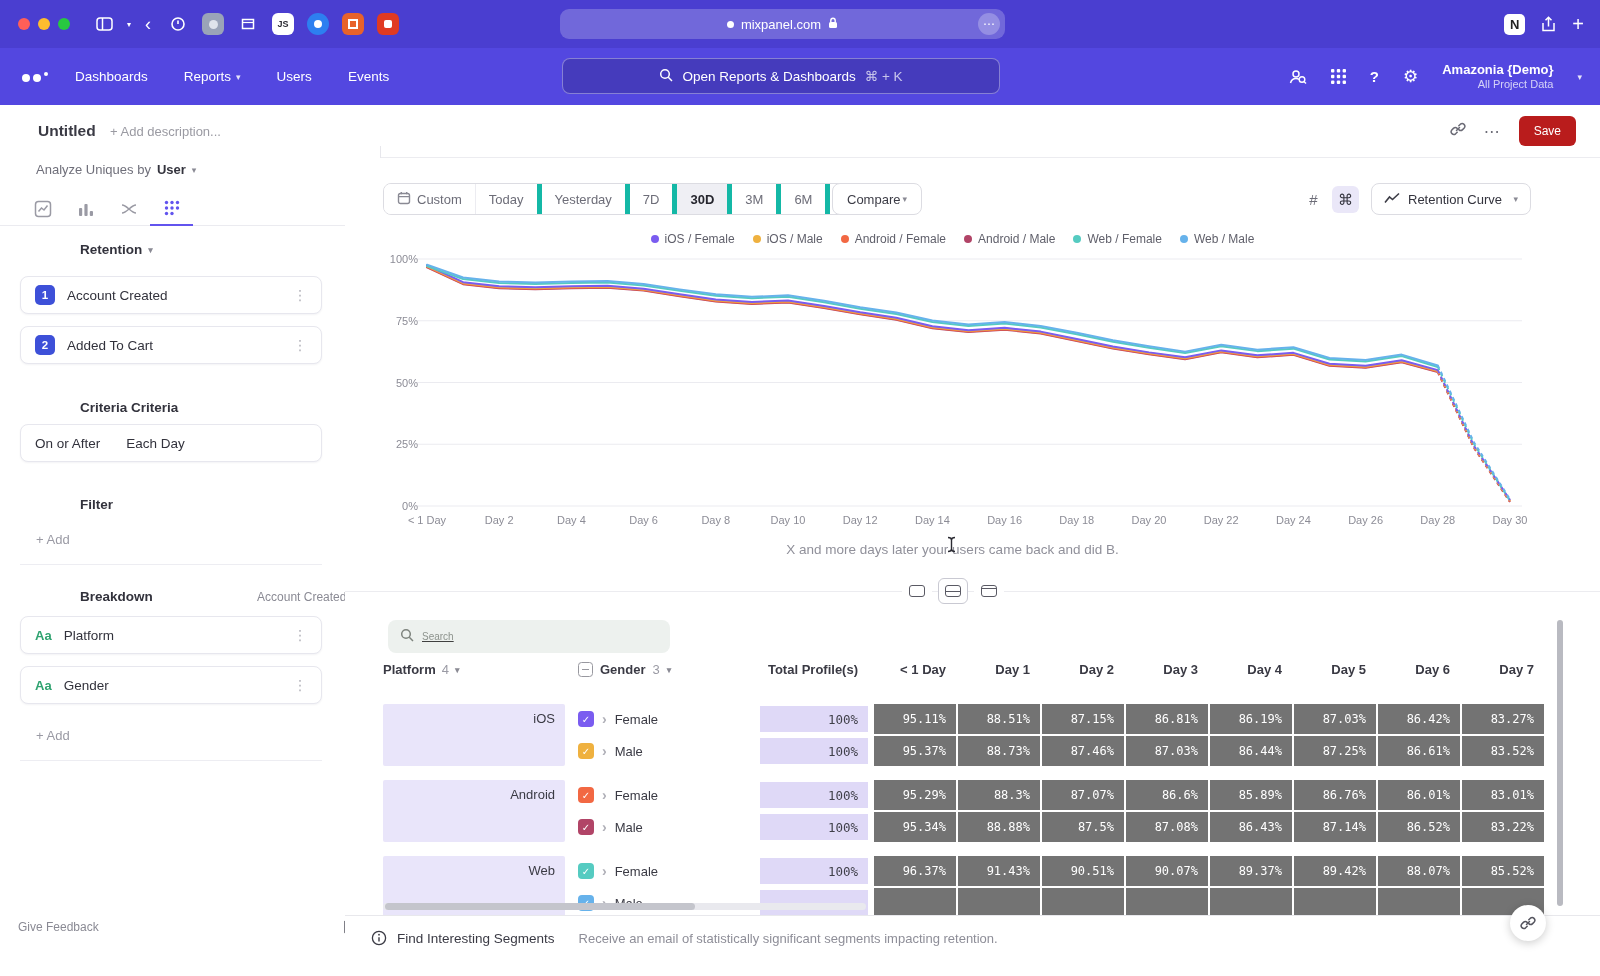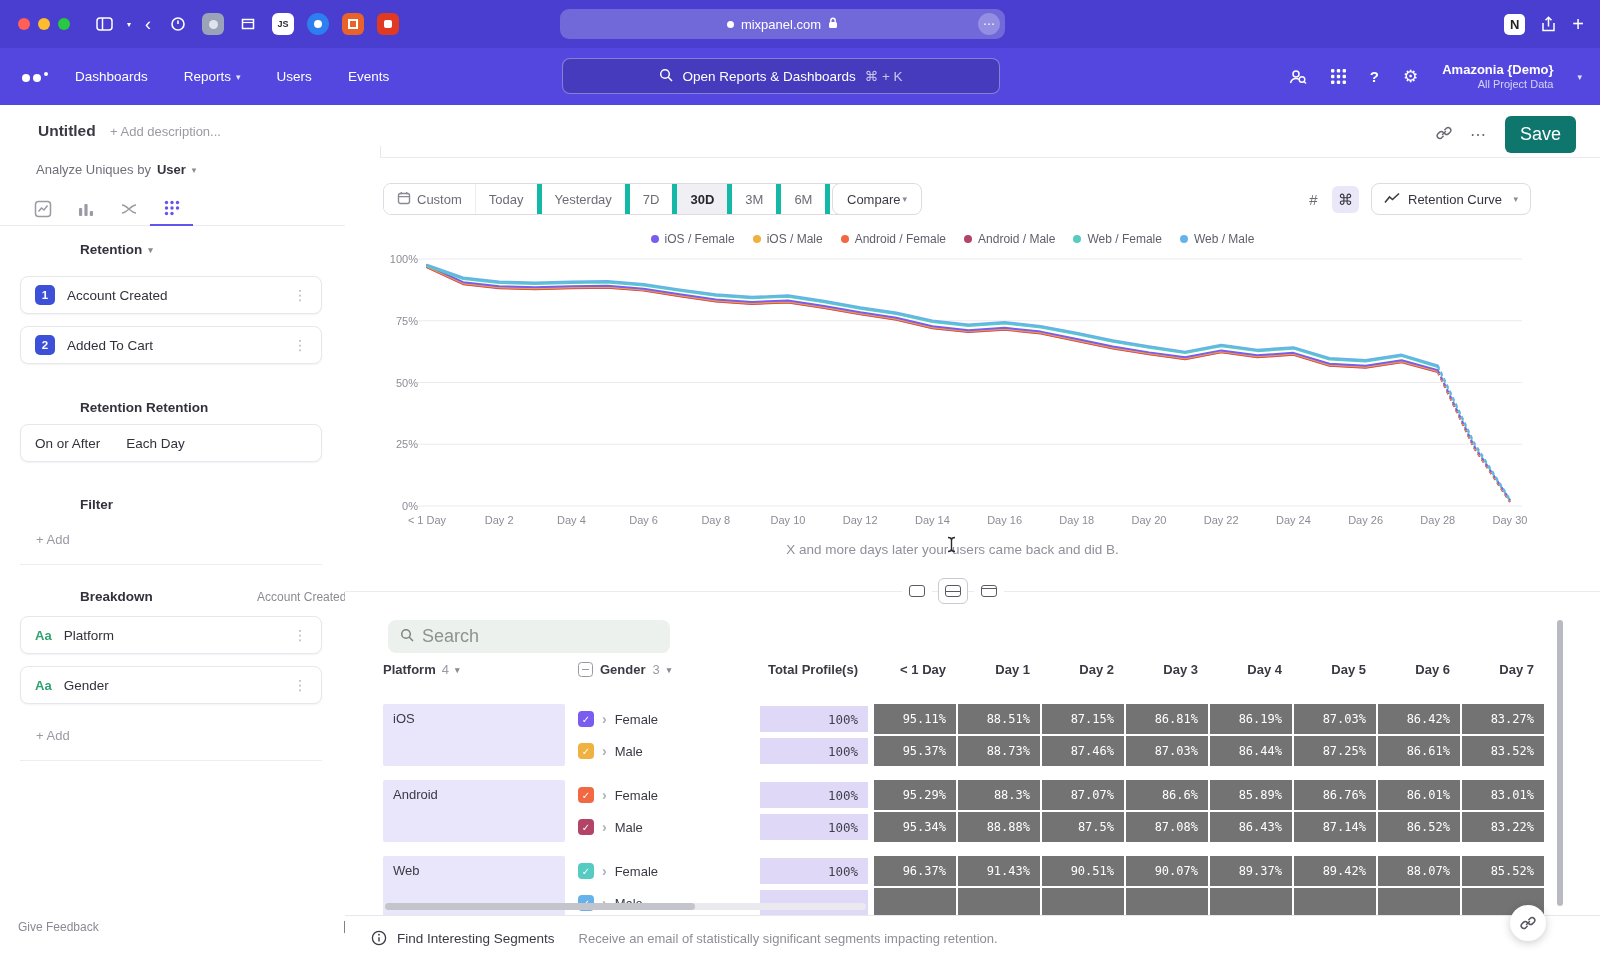--- a/index.html
+++ b/index.html
@@ -35,21 +35,21 @@
   .proj .p1 { font-weight:bold; font-size:13px; }
   .proj .p2 { font-size:11px; color:rgba(255,255,255,0.75); }
 
   
   .report-header { position:absolute; left:0; top:105px; width:1600px; height:53px; background:#fff; border-bottom:1px solid #ececf0; }
   .rh-title { position:absolute; left:38px; top:17px; font-size:15.5px; font-weight:bold; color:#3a3a44; }
   .rh-desc { position:absolute; left:110px; top:19px; font-size:13px; color:#9a9aa2; }
   .rh-right { position:absolute; right:24px; top:11px; display:flex; align-items:center; gap:18px; }
   .icon-gray { color:#6b6b76; }
   .dots3 { font-size:16px; color:#6b6b76; letter-spacing:1px; }
-  .save-btn { background:#0f766e; color:#fff; border:none; border-radius:6px; font-size:18px; padding:8px 15px; font-family:inherit; cursor:pointer; }
+  .save-btn { background:#b91c1c; color:#fff; border:none; border-radius:6px; font-size:12px; padding:8px 15px; font-family:inherit; cursor:pointer; }
 
   
   .sidebar { position:absolute; left:0; top:146px; width:381px; height:818px; background:#fff; border-right:1px solid #e7e7ec; }
   .analyze-row { position:absolute; left:36px; top:16px; font-size:13px; color:#6f6f7a; display:flex; gap:6px; align-items:center; }
   .analyze-row b { color:#33333d; font-weight:bold; }
   .chev-g { font-size:9px; color:#8a8a94; }
   .tab-row { position:absolute; left:0; top:46px; width:345px; height:34px; border-bottom:1px solid #ebebf0; display:flex; padding-left:21px; }
   .tab-btn { width:43px; height:34px; display:flex; align-items:center; justify-content:center; color:#9a9aa4; cursor:pointer; }
   .tab-btn.active { color:#6254EE; border-bottom:2px solid #6254EE; }
   .sec-title { position:absolute; left:36px; font-size:13.5px; font-weight:bold; color:#32323c; display:flex; align-items:center; gap:6px;padding-left:44px; }
@@ -89,36 +89,36 @@
 
   .toggle-divider { position:absolute; left:0; top:433px; width:1255px; border-top:1px solid #ececf0; }
   .toggles { position:absolute; left:0; top:420px; width:1215px; display:flex; justify-content:center; gap:6px; z-index:2; }
   .tgl { width:30px; height:26px; background:#fff; border:1px solid transparent; border-radius:6px; display:flex; align-items:center; justify-content:center; cursor:pointer; }
   .tgl.selected { border-color:#c9c9d2; }
   .tgl-ic { width:16px; height:12px; border:1.5px solid #5a5a64; border-radius:3px; position:relative; }
   .tgl-ic.mid::after { content:""; position:absolute; left:0; right:0; top:4.5px; border-top:1.5px solid #5a5a64; }
   .tgl-ic.top::after { content:""; position:absolute; left:0; right:0; top:2px; border-top:1.5px solid #5a5a64; }
 
   .search-box { position:absolute; left:43px; top:462px; width:282px; height:33px; background:#edf1ee; border-radius:8px; display:flex; align-items:center; gap:8px; padding:0 12px; }
-  .search-box input { border:none; background:transparent; outline:none; font-size:18px; color:#404040; font-family:inherit; width:100%; }
+  .search-box input { border:none; background:transparent; outline:none; font-size:10px; color:#404040; font-family:inherit; width:100%;text-decoration:underline; }
   .search-box input::placeholder { color:#8d938d; }
 
   .thead { position:absolute; left:38px; top:504px; display:flex; align-items:center; font-size:13px; font-weight:bold; color:#3a3a44; }
   .ph { width:182px; display:flex; align-items:center; gap:6px; }
   .h-count { color:#9a9aa4; font-weight:normal; }
   .h-spacer { width:13px; }
   .gh { width:180px; display:flex; align-items:center; gap:7px; }
   .ind-cb { width:15px; height:15px; border:1.5px solid #98989f; border-radius:3.5px; display:flex; align-items:center; justify-content:center; }
   .ind-cb i { display:block; width:7px; border-top:1.5px solid #98989f; }
   .th-total { width:110px; text-align:right; padding-right:10px; }
   .day-headers { display:flex; margin-left:6px; }
   .day-h { width:82px; margin-right:2px; text-align:right; padding-right:10px; }
 
   .tbody { position:absolute; left:38px; top:546px; width:1170px; height:211px; overflow:hidden; }
-  .tgroup { position:relative; margin-bottom:14px; }
+  .tgroup { position:relative; margin-bottom:14px;text-align:right; }
   .platform-cell { position:absolute; left:0; top:0; bottom:0; width:182px; background:#e9e5fa; font-size:13px; color:#3a3a44; padding:7px 10px; border-radius:2px; }
   .trow { display:flex; align-items:center; height:30px; margin-bottom:2px; }
   .trow:last-child { margin-bottom:0; }
   .row-spacer { width:195px; flex:none; }
   .gender-cell { width:180px; flex:none; display:flex; align-items:center; gap:8px; }
   .row-checkbox { width:16px; height:16px; border-radius:4px; color:#fff; font-size:10px; display:flex; align-items:center; justify-content:center; }
   .row-chev { color:#b0b0b8; font-size:14px; font-weight:bold; }
   .gender-label { font-size:13px; color:#3a3a44; }
   .total-cell { width:110px; flex:none; }
   .total-bar { margin-left:2px; width:108px; height:26px; background:#DFD9F7; display:flex; align-items:center; justify-content:flex-end; padding-right:10px; font-family:"DejaVu Sans Mono", monospace; font-size:12.5px; color:#3f3f49; }
@@ -333,21 +333,21 @@
       <span>Account Created</span>
       <span class="kebab">⋮</span>
     </div>
     <div class="card" style="top:180px;">
       <span class="badge">2</span>
       <span>Added To Cart</span>
       <span class="kebab">⋮</span>
     </div>
 
     <div class="sec-title" style="top:254px;">
-      <span>Retention Retention</span>
+      <span>Criteria Criteria</span>
     </div>
     <div class="card" style="top:278px;gap:26px;">
       <span>On or After</span>
       <span>Each Day</span>
     </div>
 
     <div class="sec-title" style="top:351px;">
       <span>Filter</span>
     </div>
     <span class="add-link" style="top:386px;">+ Add</span>

